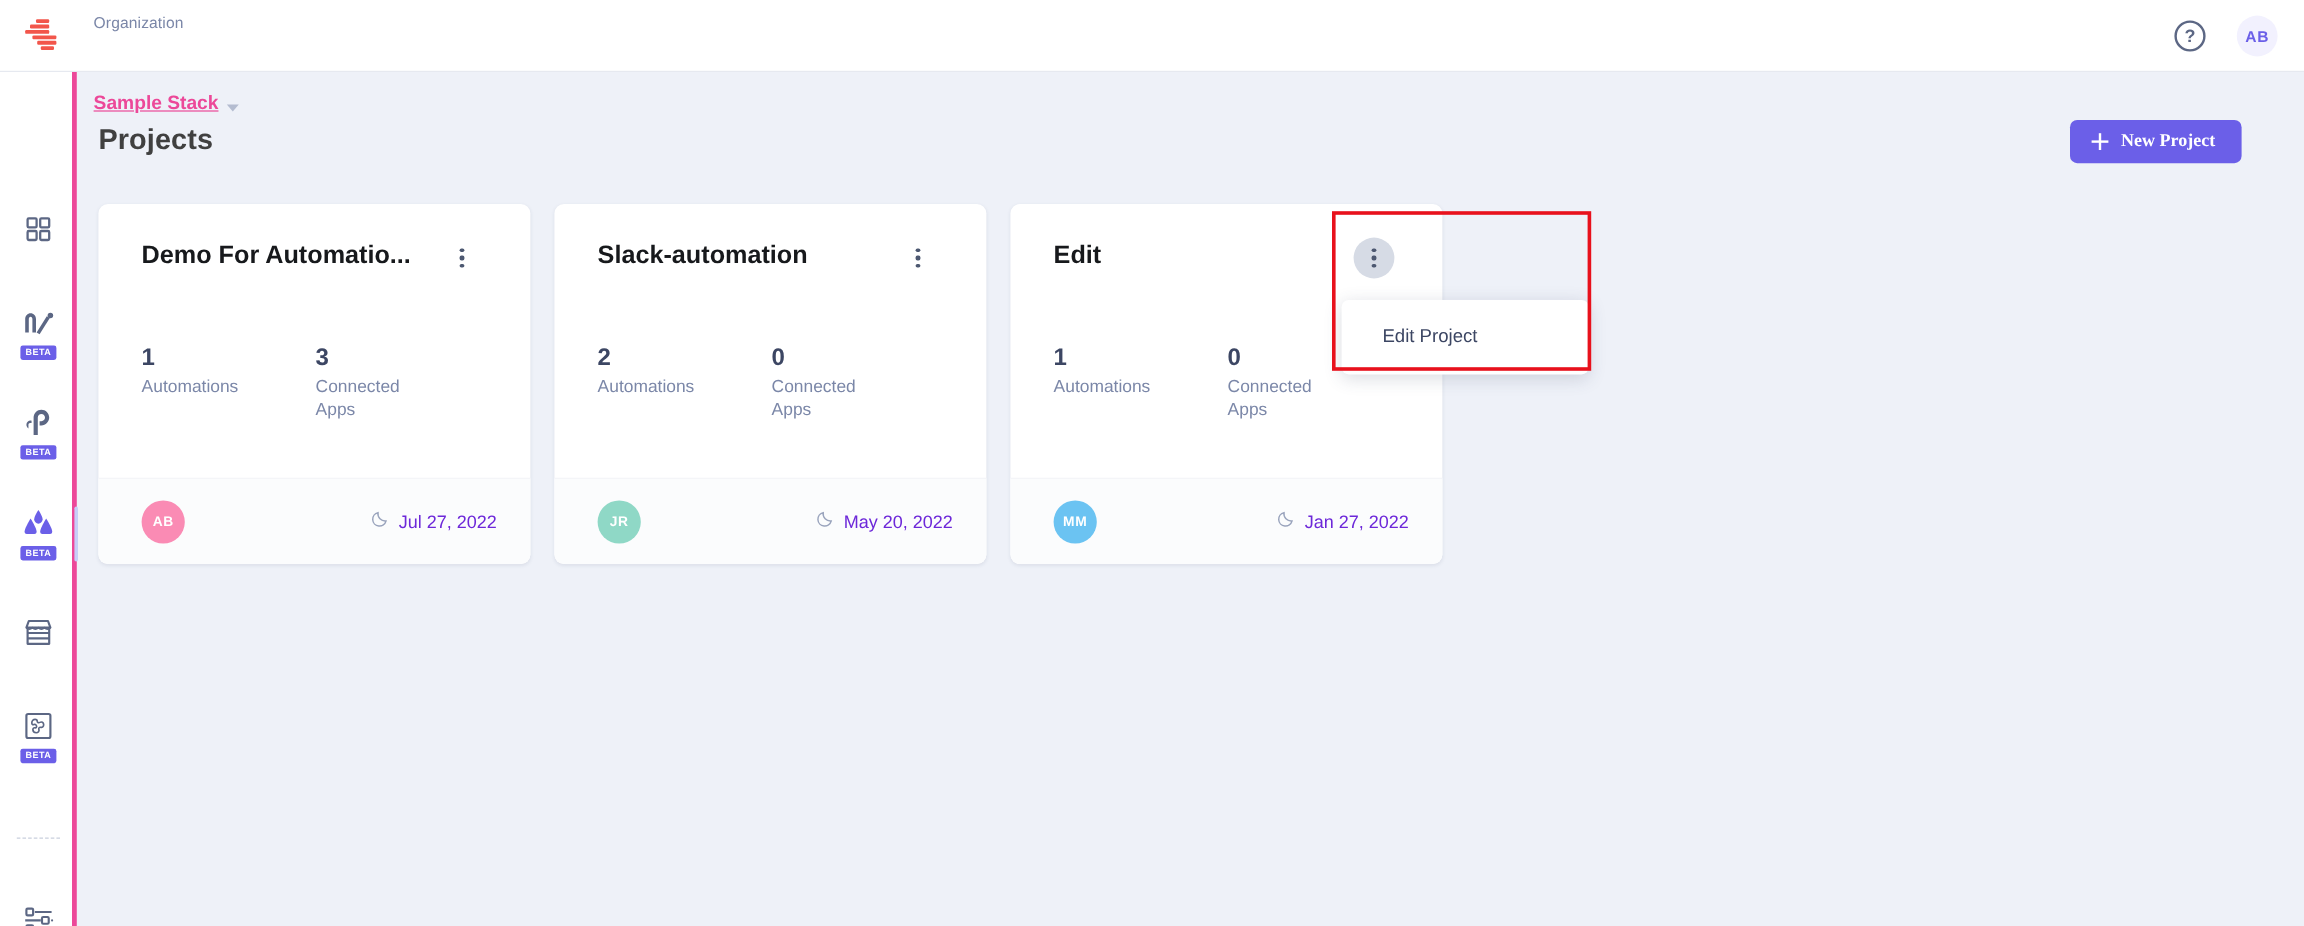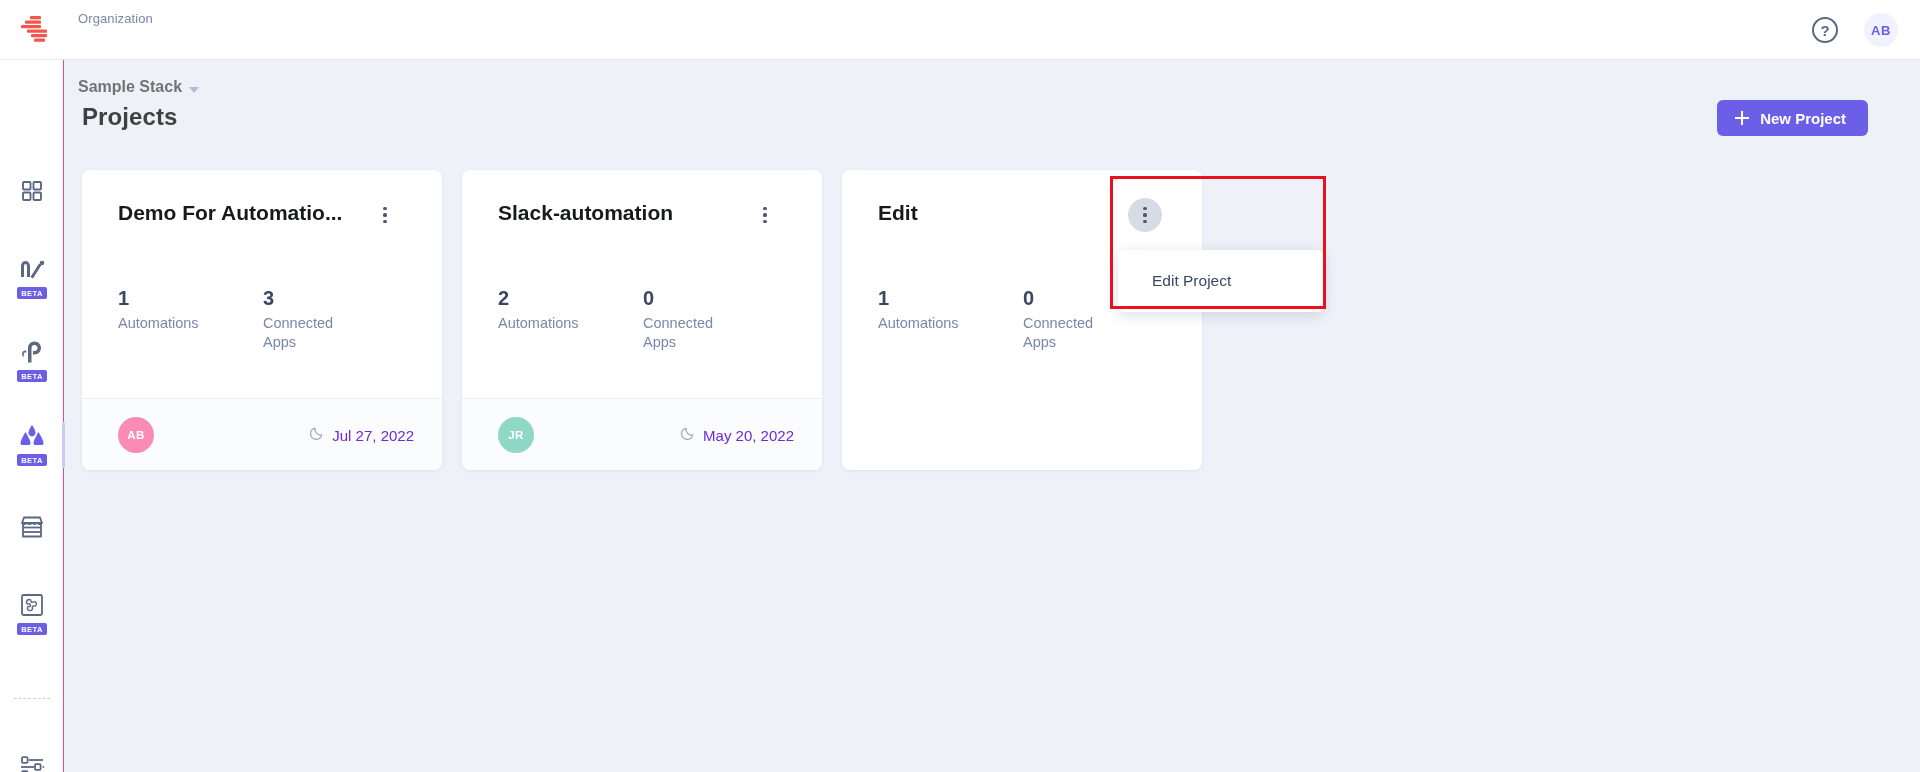--- a/index.html
+++ b/index.html
@@ -55,22 +55,23 @@
   }
   .org-name-row {
     display: flex;
     align-items: center;
     gap: 7px;
     margin-top: 2px;
   }
   .org-name {
     font-size: 16px;
     font-weight: bold;
-    color: #737373;
+    color: #ec4899;
     line-height: 20px;
+    text-decoration: underline;
   }
   .caret-down {
     width: 0; height: 0;
     border-left: 5px solid transparent;
     border-right: 5px solid transparent;
     border-top: 6px solid #b4bcd0;
     margin-top: 5px;
   }
   .topbar-right {
     position: absolute;
@@ -107,21 +108,21 @@
     cursor: pointer;
   }
 
   
   .sidebar {
     position: absolute;
     top: 60px; left: 0;
     width: 64px;
     height: 712px;
     background: #ffffff;
-    border-right: 1px solid #ec4899;
+    border-right: 4px solid #ec4899;
     z-index: 30;
   }
   .nav-item {
     position: absolute;
     left: 0;
     width: 64px;
     height: 58px;
     display: flex;
     flex-direction: column;
     align-items: center;
@@ -180,21 +181,21 @@
     right: 52px;
     top: 40px;
     height: 36px;
     padding: 0 22px 0 18px;
     background: #6b5fe8;
     border: none;
     border-radius: 6px;
     color: #ffffff;
     font-size: 15px;
     font-weight: bold;
-    font-family: Liberation Sans, sans-serif;
+    font-family: Liberation Serif, serif;
     display: flex;
     align-items: center;
     gap: 11px;
     cursor: pointer;
   }
   .plus-icon {
     position: relative;
     width: 14px; height: 14px;
     display: inline-block;
   }
@@ -554,20 +555,31 @@
             <div class="stat">
               <div class="num">1</div>
               <div class="lbl">Automations</div>
             </div>
             <div class="stat">
               <div class="num">0</div>
               <div class="lbl">Connected Apps</div>
             </div>
           </div>
         </div>
+        <div class="card-footer">
+          <div class="owner-avatar" style="background:#6bc3f2">MM</div>
+          <div class="date-block">
+            <span>
+              <svg width="15" height="15" viewBox="0 0 16 16" fill="none" stroke="#9aa4bd" stroke-width="1.3">
+                <path d="M13.5 9.8 A6 6 0 1 1 6.4 2.4 A6.5 6.5 0 0 0 13.5 9.8 Z"></path>
+              </svg>
+            </span>
+            <span>Jan 27, 2022</span>
+          </div>
+        </div>
       </div>
 
     </div>
   </div>
 
   <div class="dropdown">
     <div class="dropdown-item">Edit Project</div>
   </div>
 
   <div class="annotation-box"></div>

